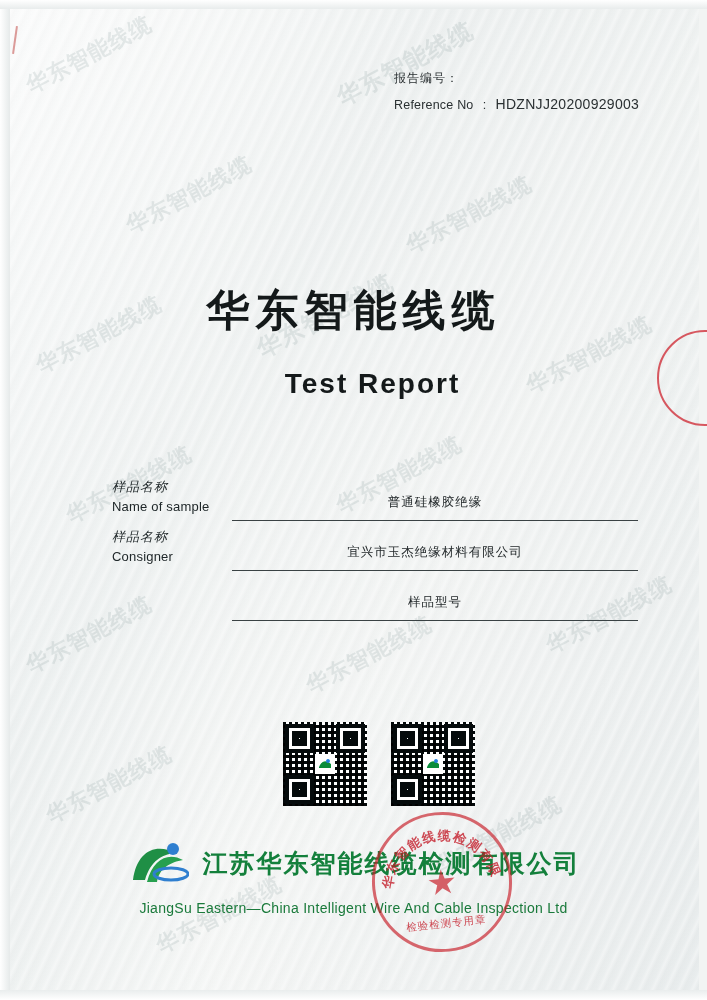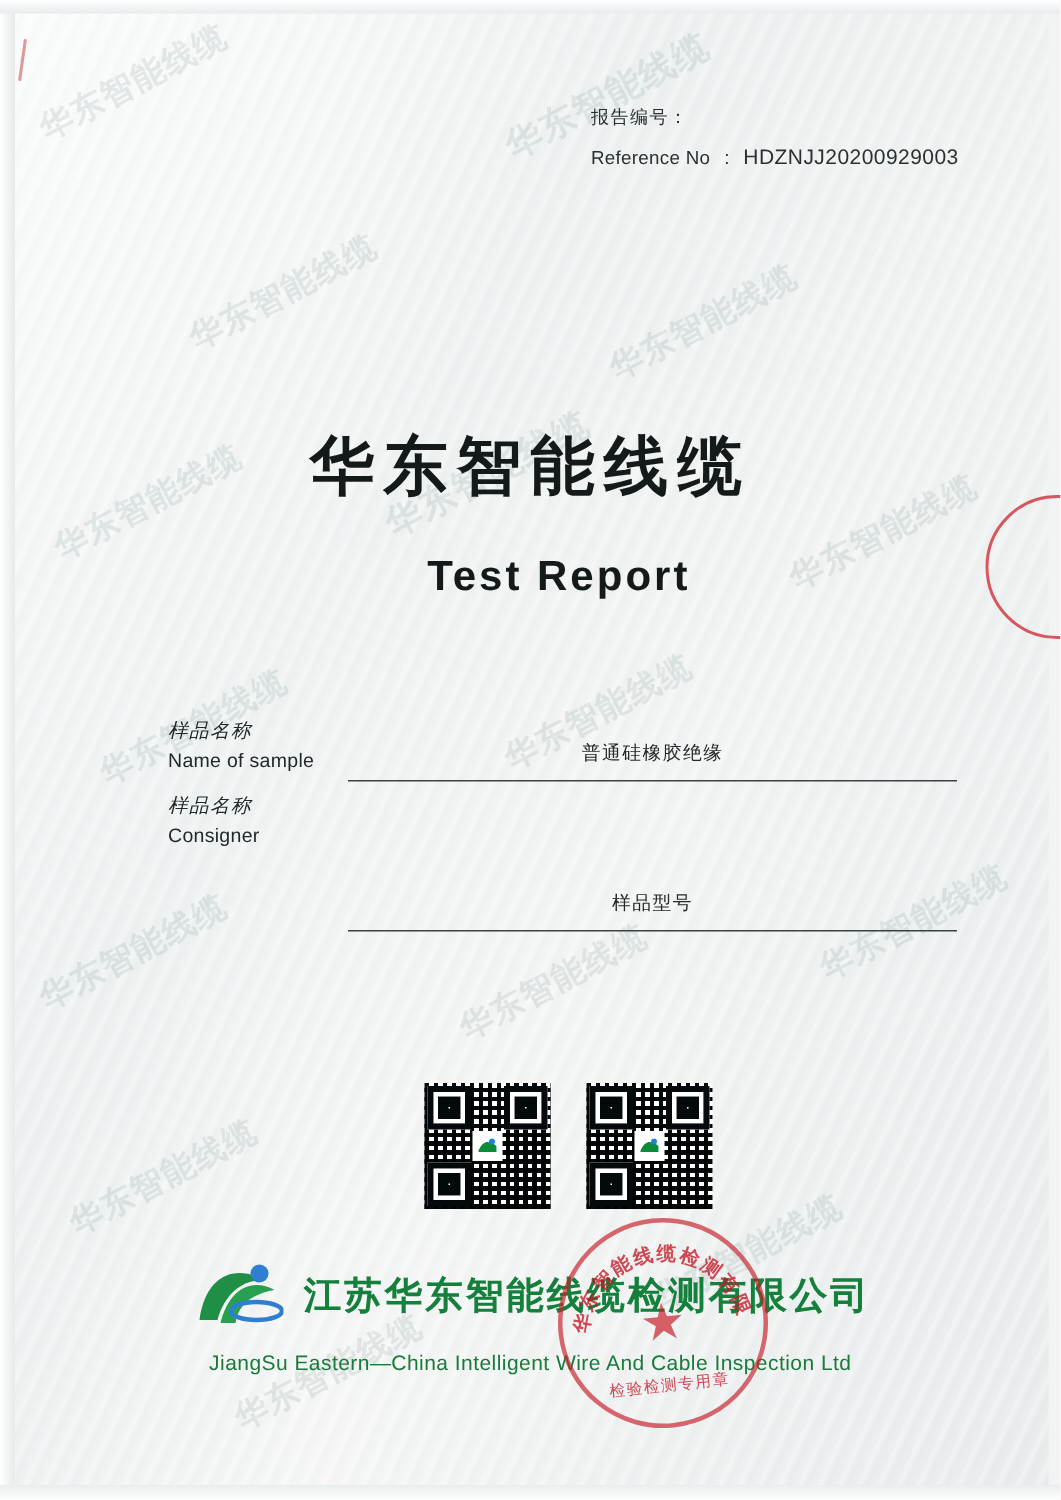--- a/index.html
+++ b/index.html
@@ -350,20 +350,21 @@
       </div>
       <div class="field-value">普通硅橡胶绝缘</div>
     </div>
 
 
     <div class="field-row">
       <div class="field-labels">
         <div class="label-cn">样品名称</div>
         <div class="label-en">Consigner</div>
       </div>
+      <div class="field-value">宜兴市玉杰绝缘材料有限公司</div>
     </div>
 
     <div class="field-row">
       <div class="field-value">样品型号</div>
     </div>
 
   </div>
 
   <div class="qr-wrap">
     <div class="qr">

